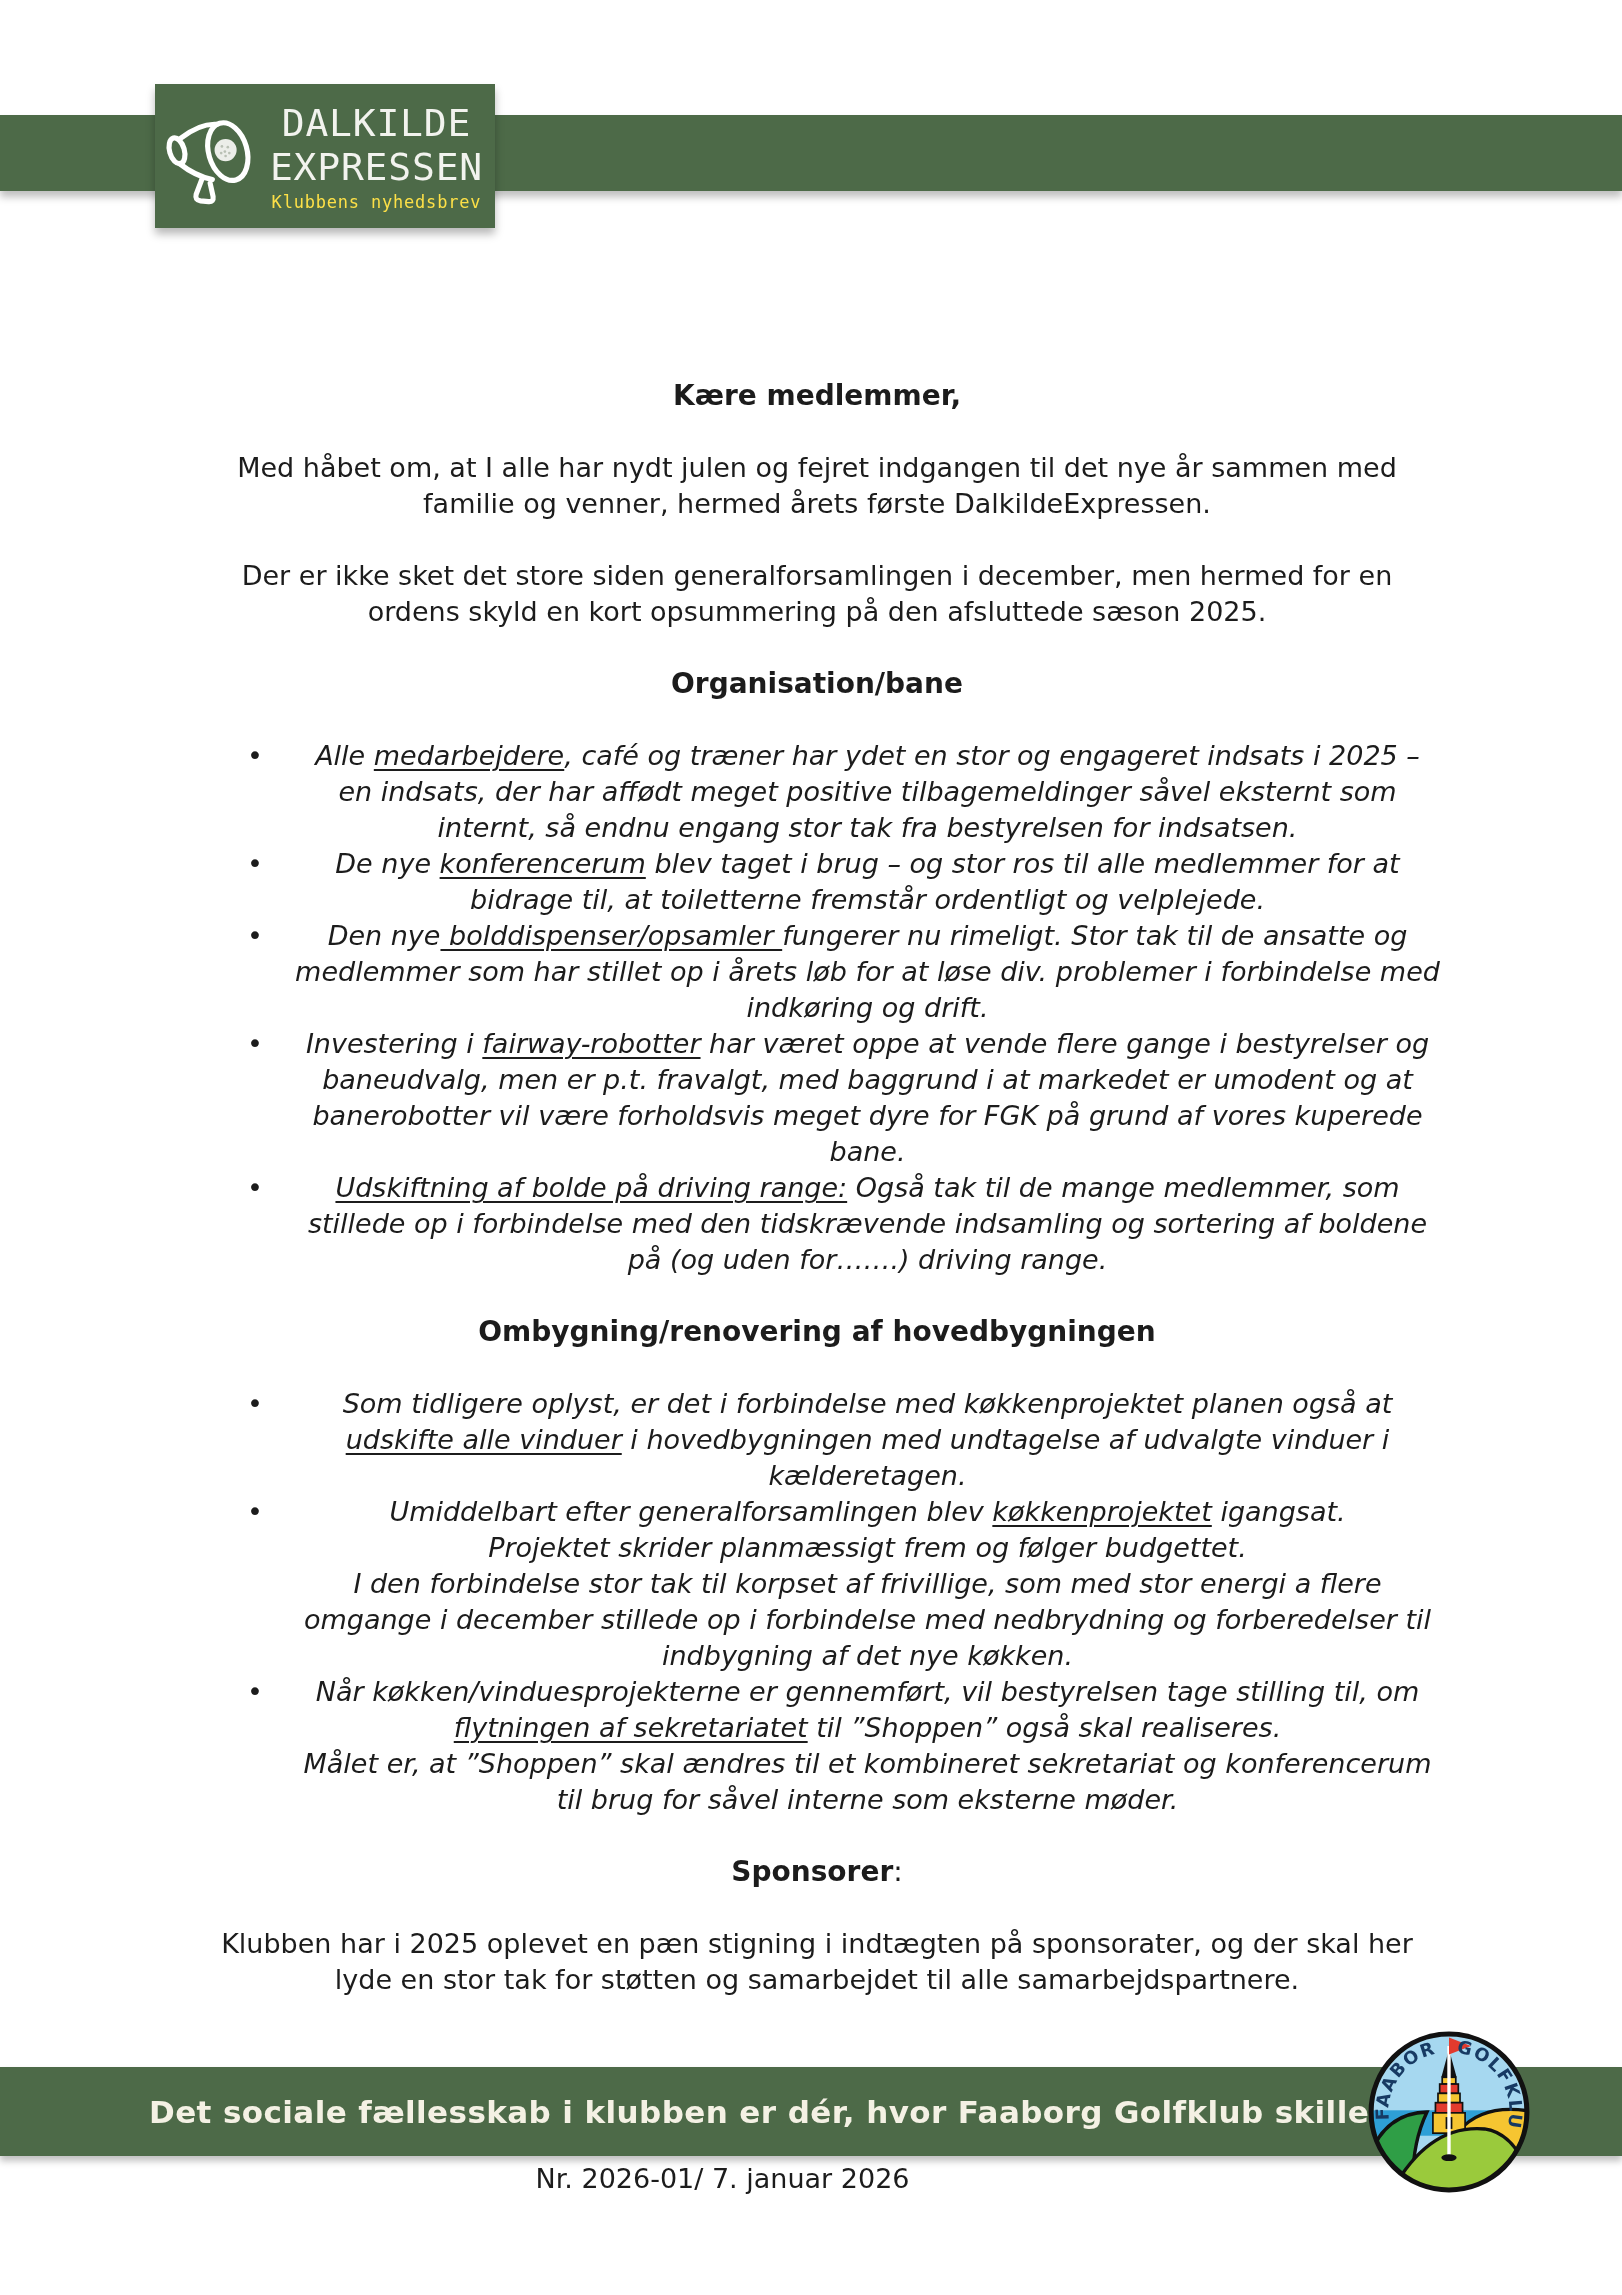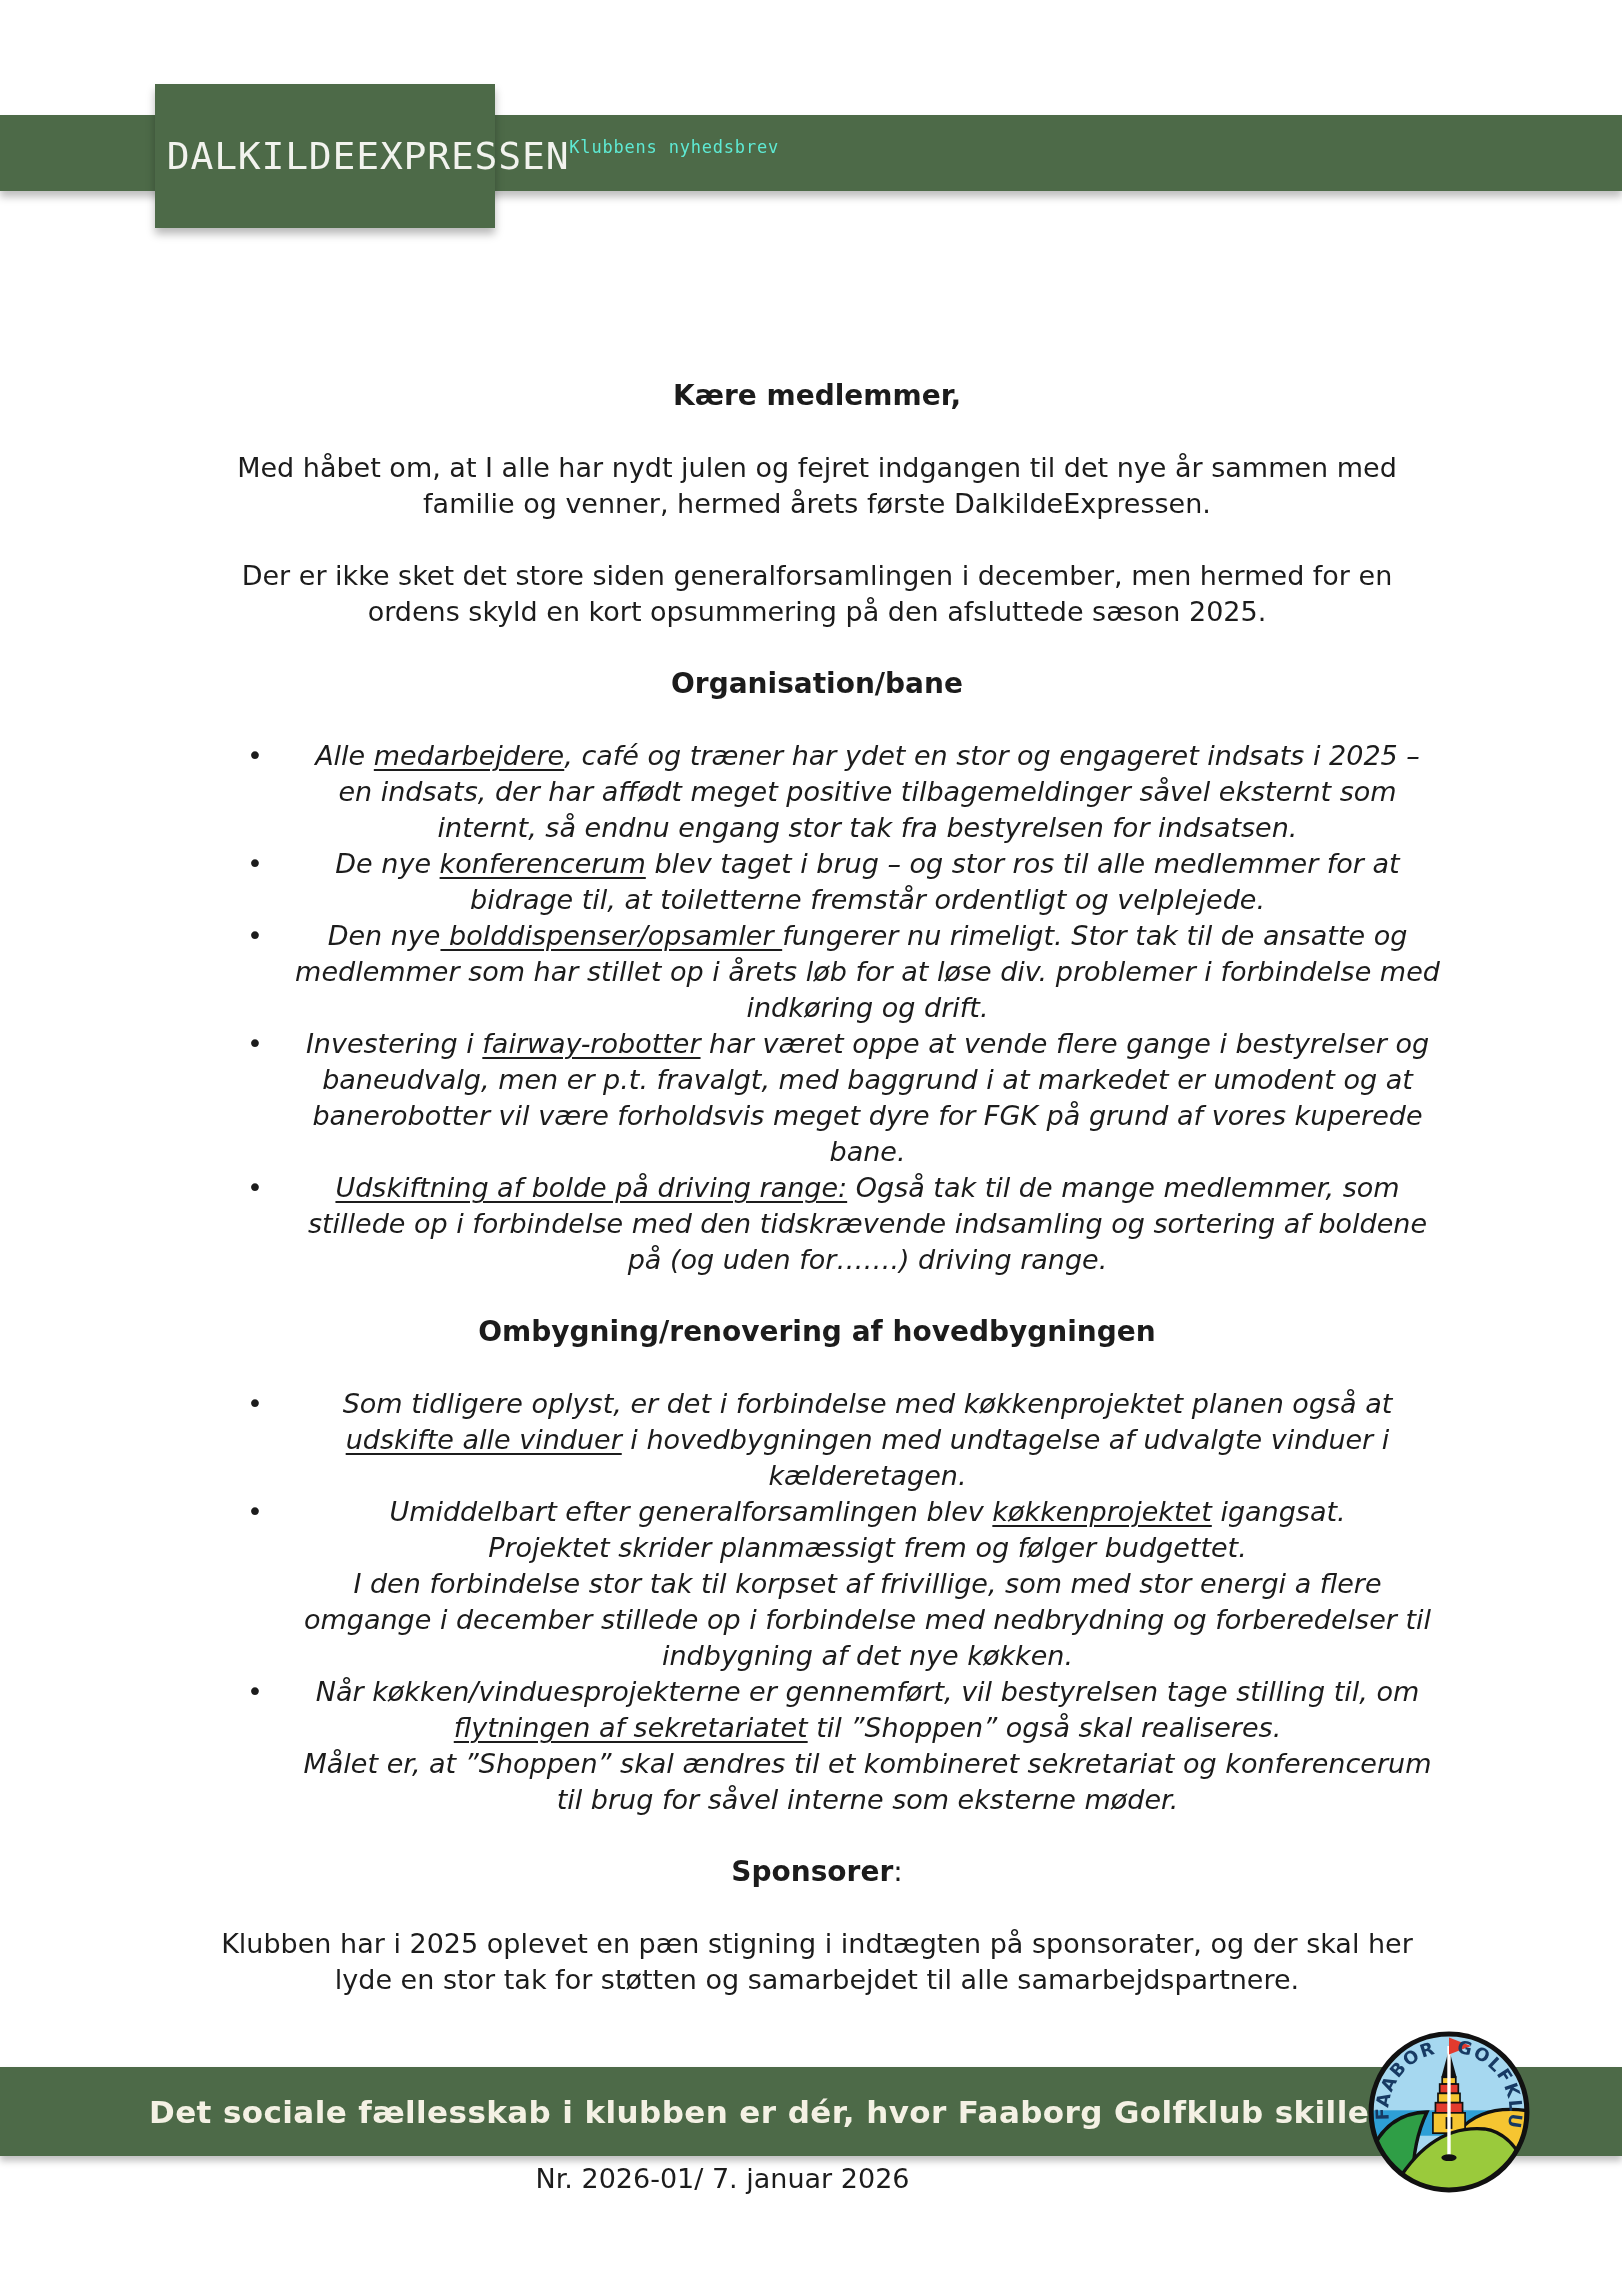--- a/index.html
+++ b/index.html
@@ -13,23 +13,23 @@
     background:var(--green_bar,#4d6a48);
     box-shadow:0 6px 7.6px rgba(0,0,0,.25);
   }
   .logobox{
     position:absolute;left:155px;top:84px;width:340px;height:144px;
     background:var(--green_box,#4d6a48);
     box-shadow:0 6px 8.4px rgba(0,0,0,.28);
     display:flex;align-items:center;box-sizing:border-box;
     padding:5px 12px 5px 8.4px;gap:3.4px;
   }
-  .logotext{display:flex;flex-direction:row;color:#f2f3ee;}
+  .logotext{display:flex;flex-direction:column;color:#f2f3ee;align-items:center;}
   .logo-title{font-family:"DejaVu Sans Mono",monospace;font-size:38px;line-height:44px;letter-spacing:0.8px;white-space:nowrap;}
-  .logo-sub{font-family:"DejaVu Sans Mono",monospace;font-size:17px;letter-spacing:0.8px;margin-top:3px;color:#5eead4;white-space:nowrap;}
+  .logo-sub{font-family:"DejaVu Sans Mono",monospace;font-size:17px;letter-spacing:0.8px;margin-top:3px;color:#fde047;white-space:nowrap;}
   
   .content{position:absolute;left:194px;top:342px;width:1246px;font-size:27px;line-height:36px;text-align:center;}
   .content > :first-child{margin-top:0;}
   .content p{margin:36px 0 0;}
   .content .h{font-weight:bold;font-size:28px;margin:36px 0 0;}
   .content .h .normal{font-weight:normal;}
   ul.bullets{margin:36px 0 0;padding:0 0 0 101px;list-style:none;}
   ul.bullets li{position:relative;font-style:italic;}
   ul.bullets li::before{content:"\2022";position:absolute;left:-48px;top:0;}
   u{text-underline-offset:4.2px;text-decoration-thickness:1.7px;}

